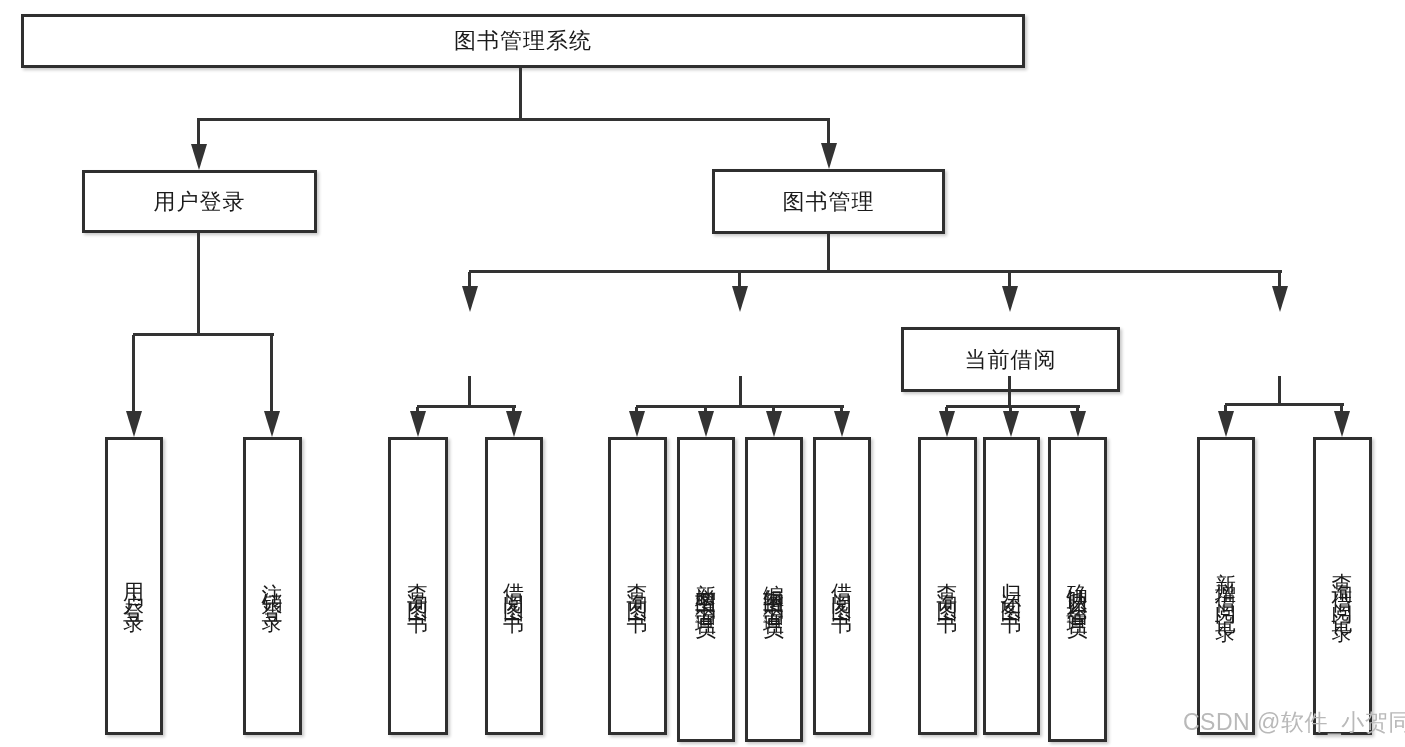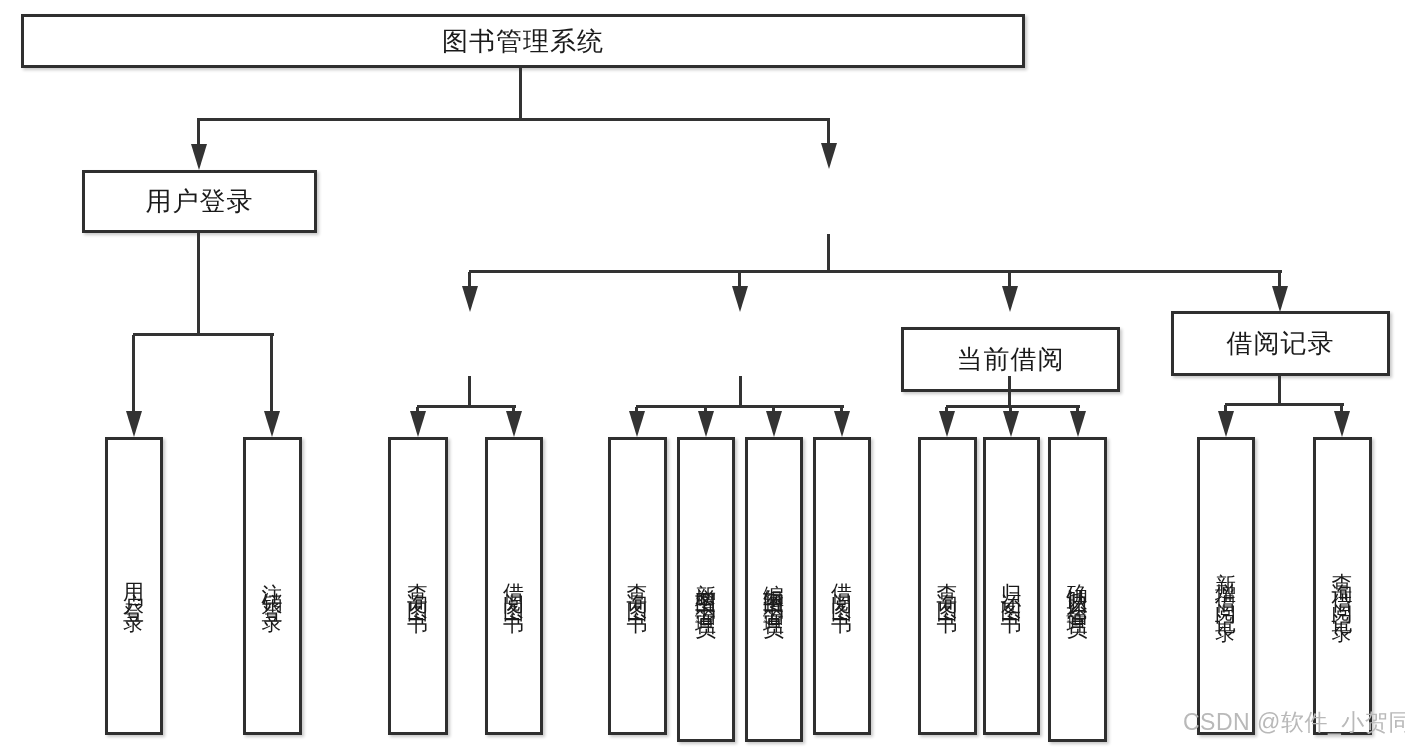--- a/index.html
+++ b/index.html
@@ -12,21 +12,21 @@
   }
   .node{
     position:absolute;
     box-sizing:border-box;
     border:3px solid #2f2f2f;
     background:#ffffff;
     display:flex;align-items:center;justify-content:center;
     box-shadow:2px 2px 3px rgba(0,0,0,0.22);
     color:#1a1a1a;
   }
-  .hlabel{font-size:26px;letter-spacing:1px;white-space:nowrap;}
+  .hlabel{font-size:22px;letter-spacing:1px;white-space:nowrap;}
   .leaf{
     position:absolute;
     box-sizing:border-box;
     border:3px solid #2f2f2f;
     background:#ffffff;
     display:flex;align-items:center;justify-content:center;
     box-shadow:2px 2px 3px rgba(0,0,0,0.22);
     top:437px;height:298px;
   }
   .leaf.tall{height:305px;}
@@ -65,30 +65,30 @@
 <div class="canvas">
 
   <div class="node" style="left:21px;top:14px;width:1004px;height:54px">
     <span class="hlabel">图书管理系统</span>
   </div>
 
   <div class="node" style="left:82px;top:170px;width:235px;height:63px">
     <span class="hlabel">用户登录</span>
   </div>
 
+  <div class="node" style="left:712px;top:169px;width:233px;height:65px">
+    <span class="hlabel">图书管理</span>
+  </div>
 
 
 
   <div class="node" style="left:901px;top:327px;width:219px;height:65px">
     <span class="hlabel">当前借阅</span>
   </div>
 
-  <div class="node" style="left:1171px;top:311px;width:219px;height:65px">
-    <span class="hlabel">借阅记录</span>
-  </div>
 
   <div class="leaf" style="left:105px;width:58px">
     <div class="vtext">用户登录</div>
   </div>
   <div class="leaf" style="left:243px;width:59px">
     <div class="vtext">注销登录</div>
   </div>
 
   <div class="leaf" style="left:388px;width:60px">
     <div class="vtext">查询图书</div>

